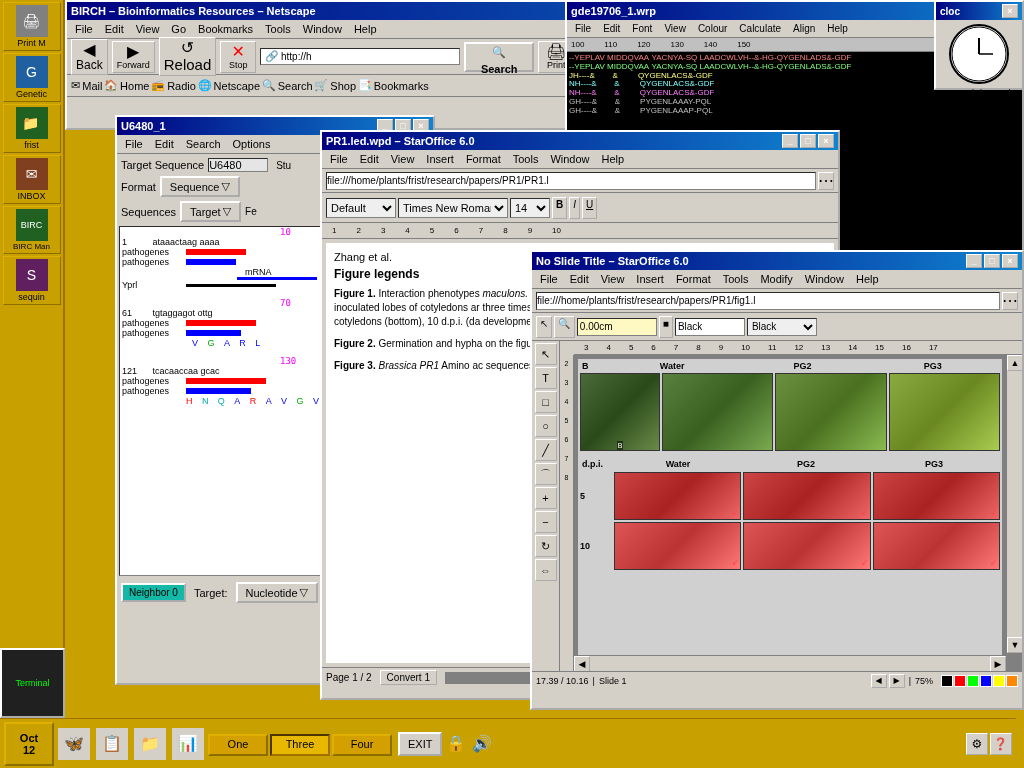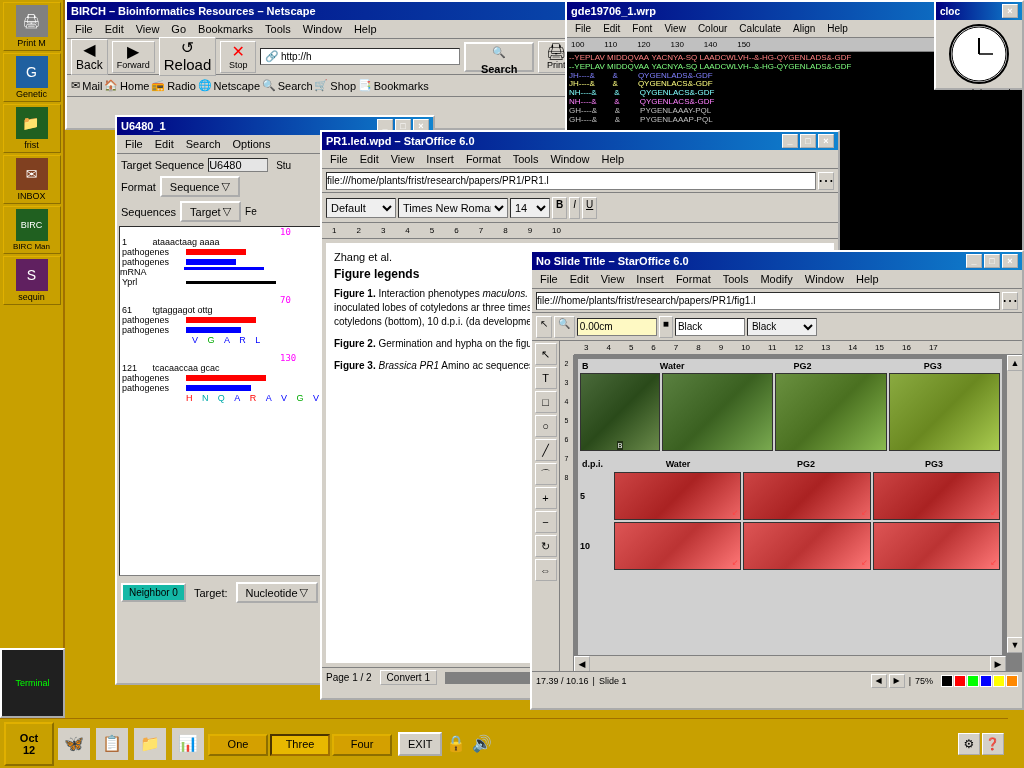--- a/index.html
+++ b/index.html
@@ -1,20 +1,20 @@
 <!DOCTYPE html>
 <html><head>
   <meta charset="utf-8">
   <style>
     * { box-sizing: border-box; margin: 0; padding: 0; font-family: Arial, sans-serif; }
     body { width: 1024px; height: 768px; overflow: hidden; background: #c8a000; position: relative; }
 
     
     .taskbar {
-      position: absolute; bottom: 0; left: 0; right: 16px; height: 50px;
+      position: absolute; bottom: 0; left: 0; right: 8px; height: 50px;
       background: #c8a000; display: flex; align-items: center; gap: 2px; padding: 2px 4px;
       border-top: 1px solid #a07000;
     }
     .taskbar-btn {
       background: #d4a000; border: 2px outset #e0b000; padding: 2px 6px;
       font-size: 11px; cursor: pointer; min-width: 60px; text-align: center; color: #000;
     }
     .taskbar-btn.active { background: #e8b800; border: 2px inset #a07000; }
     .taskbar-icon { width: 36px; height: 36px; background: #c8a000; display: flex; align-items: center; justify-content: center; cursor: pointer; }
 
@@ -296,21 +296,20 @@
     <span style="margin-right:20px;">110</span>
     <span style="margin-right:20px;">120</span>
     <span style="margin-right:20px;">130</span>
     <span style="margin-right:20px;">140</span>
     <span>150</span>
   </div>
 
   <div class="gde-content">
     <div class="gde-line" style="color:#ff8080">--YEPLAV&nbsp;MIDDQVAA&nbsp;YACNYA-SQ&nbsp;LAADCWLVH--&amp;-HG-QYGENLADS&amp;-GDF</div>
     <div class="gde-line" style="color:#80ff80">--YEPLAV&nbsp;MIDDQVAA&nbsp;YACNYA-SQ&nbsp;LAADCWLVH--&amp;-HG-QYGENLADS&amp;-GDF</div>
-    <div class="gde-line" style="color:#8080ff">JH----&amp;&nbsp;&nbsp;&nbsp;&nbsp;&nbsp;&nbsp;&nbsp;&nbsp;&amp;&nbsp;&nbsp;&nbsp;&nbsp;&nbsp;&nbsp;&nbsp;&nbsp;&nbsp;QYGENLADS&amp;-GDF</div>
     <div class="gde-line" style="color:#ffff80">JH----&amp;&nbsp;&nbsp;&nbsp;&nbsp;&nbsp;&nbsp;&nbsp;&nbsp;&amp;&nbsp;&nbsp;&nbsp;&nbsp;&nbsp;&nbsp;&nbsp;&nbsp;&nbsp;QYGENLACS&amp;-GDF</div>
     <div class="gde-line" style="color:#80ffff">NH----&amp;&nbsp;&nbsp;&nbsp;&nbsp;&nbsp;&nbsp;&nbsp;&nbsp;&amp;&nbsp;&nbsp;&nbsp;&nbsp;&nbsp;&nbsp;&nbsp;&nbsp;&nbsp;QYGENLACS&amp;-GDF</div>
     <div class="gde-line" style="color:#ff80ff">NH----&amp;&nbsp;&nbsp;&nbsp;&nbsp;&nbsp;&nbsp;&nbsp;&nbsp;&amp;&nbsp;&nbsp;&nbsp;&nbsp;&nbsp;&nbsp;&nbsp;&nbsp;&nbsp;QYGENLACS&amp;-GDF</div>
     <div class="gde-line" style="color:#c0c0c0">GH----&amp;&nbsp;&nbsp;&nbsp;&nbsp;&nbsp;&nbsp;&nbsp;&nbsp;&amp;&nbsp;&nbsp;&nbsp;&nbsp;&nbsp;&nbsp;&nbsp;&nbsp;&nbsp;PYGENLAAAY-PQL</div>
     <div class="gde-line" style="color:#c0c0c0">GH----&amp;&nbsp;&nbsp;&nbsp;&nbsp;&nbsp;&nbsp;&nbsp;&nbsp;&amp;&nbsp;&nbsp;&nbsp;&nbsp;&nbsp;&nbsp;&nbsp;&nbsp;&nbsp;PYGENLAAAP-PQL</div>
   </div>
 </div>
 
 <div class="u6480-window">
   <div class="win-titlebar">
@@ -360,21 +359,21 @@
       <span>ataaactaag aaaa</span>
     </div>
     <div style="font-family:monospace;font-size:9px;padding:0 2px;display:flex;align-items:center;">
       <span style="display:inline-block;width:60px;font-size:9px">pathogenes</span>
       <span style="display:inline-block;width:60px;height:6px;background:red;margin-left:4px;"></span>
     </div>
     <div style="font-family:monospace;font-size:9px;padding:0 2px;display:flex;align-items:center;">
       <span style="display:inline-block;width:60px;font-size:9px">pathogenes</span>
       <span style="display:inline-block;width:50px;height:6px;background:blue;margin-left:4px;"></span>
     </div>
-    <div style="font-family:monospace;font-size:9px;padding:0 0;display:flex;">
+    <div style="font-family:monospace;font-size:9px;padding:0 6px;display:flex;align-items:center;flex-direction:column;">
       <span style="display:inline-block;width:60px;font-size:9px">mRNA</span>
       <span style="display:inline-block;width:80px;height:3px;background:blue;margin-left:4px;"></span>
     </div>
     <div style="font-family:monospace;font-size:9px;padding:0 2px;display:flex;align-items:center;">
       <span style="display:inline-block;width:60px;font-size:9px">Yprl</span>
       <span style="display:inline-block;width:90px;height:3px;background:black;margin-left:4px;"></span>
     </div>
 
     <div style="padding-left:160px;font-size:9px;color:#ff00ff;font-family:monospace;margin-top:8px;">70</div>
     <div style="font-family:monospace;font-size:9px;padding:0 2px;">

